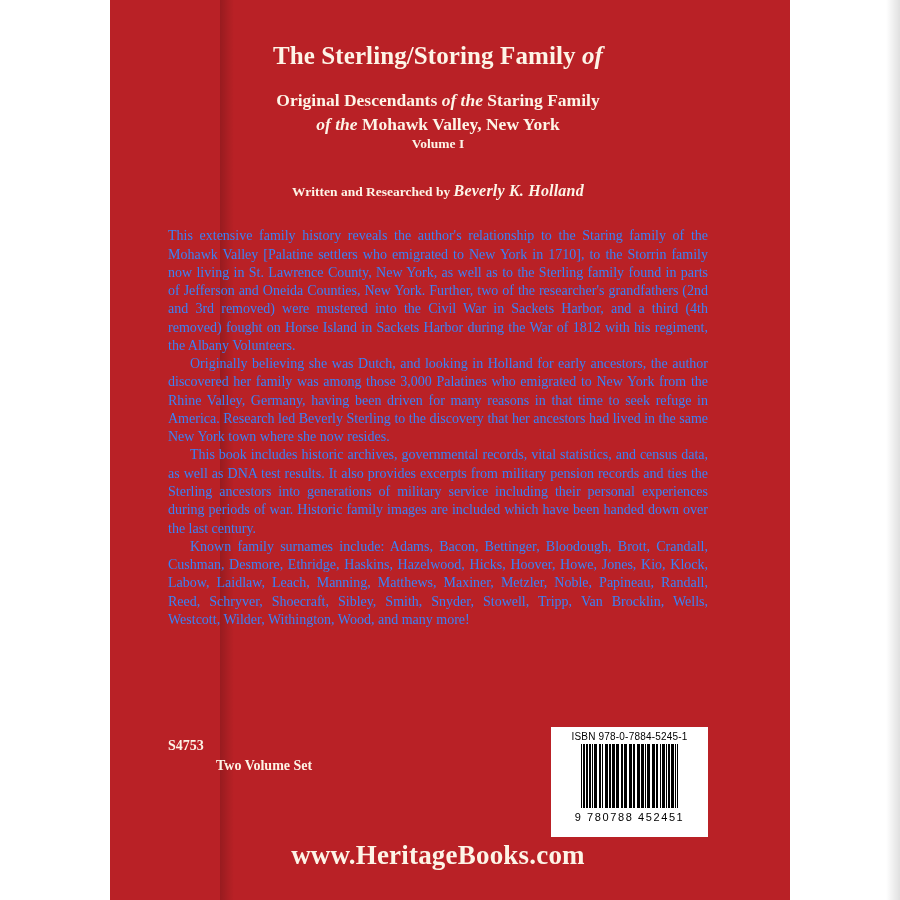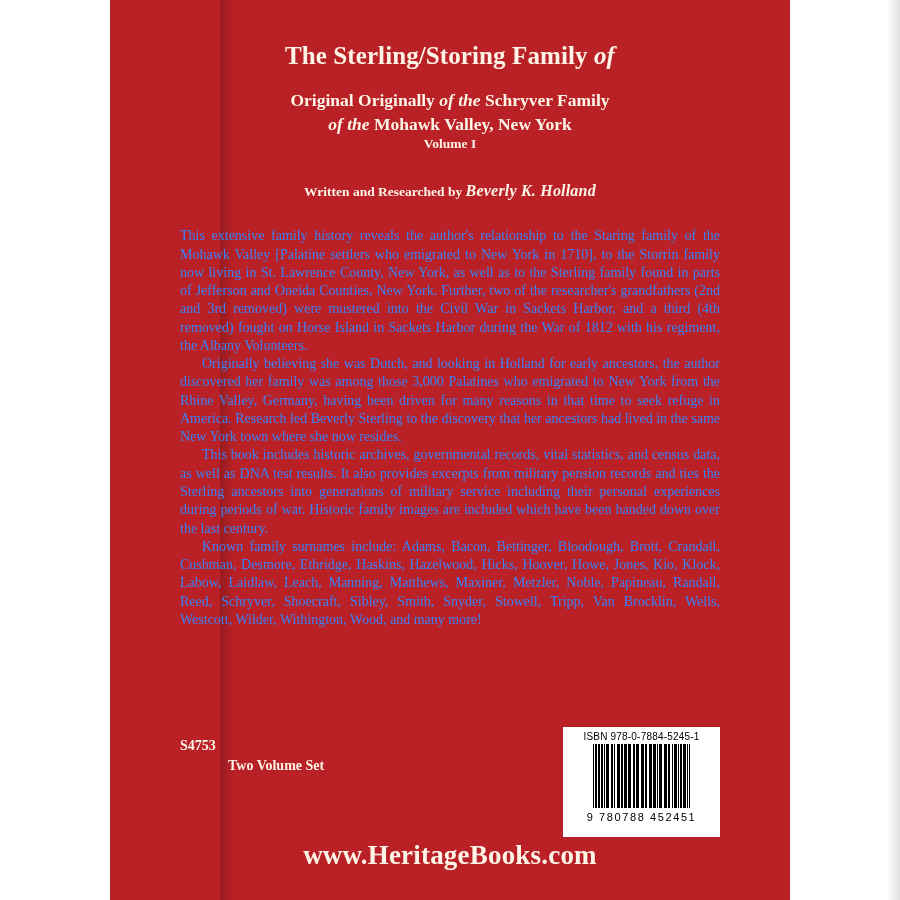--- a/index.html
+++ b/index.html
@@ -42,21 +42,21 @@
     left: 776px;
     top: 0;
     width: 14px;
     height: 900px;
     background: linear-gradient(to left, rgba(0,0,0,0.12), rgba(0,0,0,0.0));
     pointer-events: none;
   }
 
   .content {
     position: absolute;
-    left: 180px;
+    left: 168px;
     top: 0px;
     width: 540px;
     height: 900px;
   }
 
   
   .title-block {
     text-align: center;
     padding-top: 40px;
     color: #fdf4e7;
@@ -190,21 +190,21 @@
   </div>
 
   <div class="content">
 
     <div class="title-block">
       <div class="title-main">
         <span>The Sterling/Storing Family </span><span class="it">of</span><br>
       </div>
 
       <div class="title-sub">
-        <span>Original Originally </span><span class="it">of the </span><span>Schryver Family</span><br>
+        <span>Original Descendants </span><span class="it">of the </span><span>Staring Family</span><br>
         <span class="it">of the </span><span>Mohawk Valley, New York</span>
       </div>
 
       <div class="volume">Volume I</div>
 
       <div class="author-line">
         <span>Written and Researched by </span><span class="author-name">Beverly K. Holland</span>
       </div>
     </div>
 

